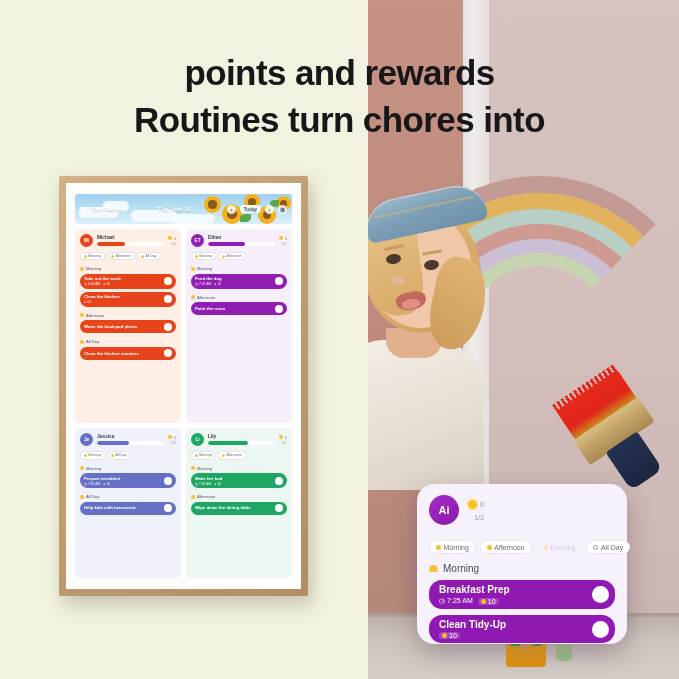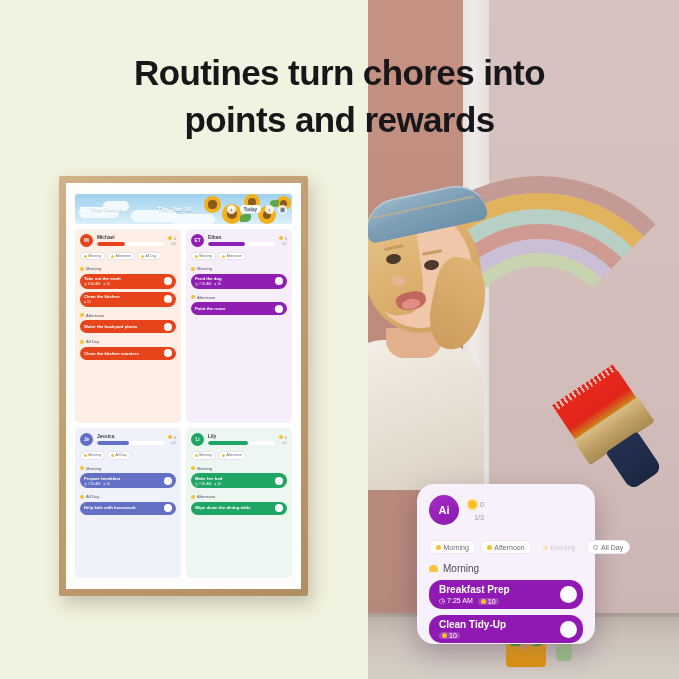--- a/index.html
+++ b/index.html
@@ -246,21 +246,21 @@
   .task .toggle{
     width:8px; height:8px; border-radius:50%; background:#fff; flex:0 0 auto;
   }
   .t-orange{ background:#e8441c; }
   .t-purple{ background:#8e1fb2; }
   .t-indigo{ background:#6470c4; }
   .t-green{ background:#1fa564; }
 
   
   .phone-card{
-    position:absolute; left:417px; top:484px; width:178px; height:160px;
+    position:absolute; left:417px; top:484px; width:210px; height:160px;
     background:#f7f1fc; border-radius:17px; z-index:8;
     box-shadow:0 10px 26px rgba(60,30,80,.3);
     padding:11px 12px 0;
   }
   .pc-head{ display:flex; align-items:center; gap:9px; }
   .pc-avatar{
     width:30px; height:30px; border-radius:50%;
     background:linear-gradient(145deg,#a52bc8 0%,#8c19ad 100%);
     color:#fff; font-size:11px; font-weight:700;
     display:flex; align-items:center; justify-content:center; flex:0 0 auto;
@@ -344,22 +344,22 @@
     <div class="floor">
       <div class="toy-blob"></div>
       <div class="toy-box"></div>
       <div class="toy-stick"></div>
       <div class="toy-stick2"></div>
       <div class="toy-green"></div>
     </div>
   </div>
 
   <div class="headline">
+    <div>points and rewards</div>
     <div>Routines turn chores into</div>
-    <div>points and rewards</div>
   </div>
 
   <div class="frame">
     <div class="mat">
       <div class="poster">
 
         <div class="banner">
           <div class="sunrays"></div>
           <div class="cloud" style="left:4px;top:13px;width:40px;height:11px;"></div>
           <div class="cloud" style="left:28px;top:7px;width:26px;height:10px;"></div>

